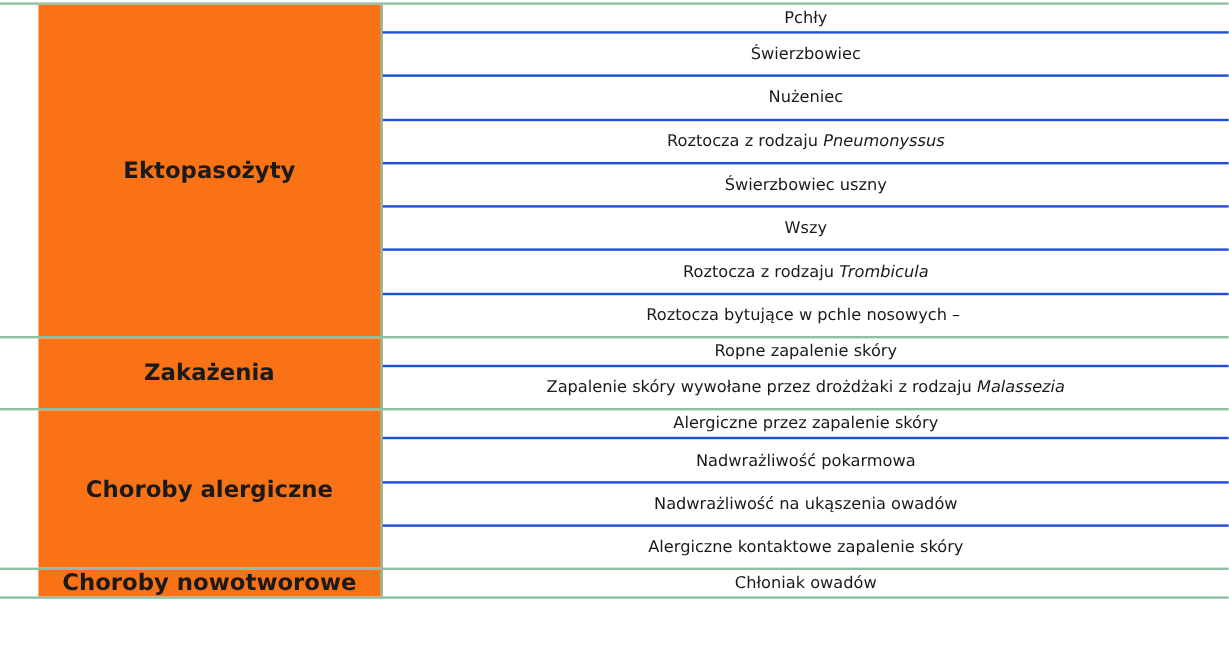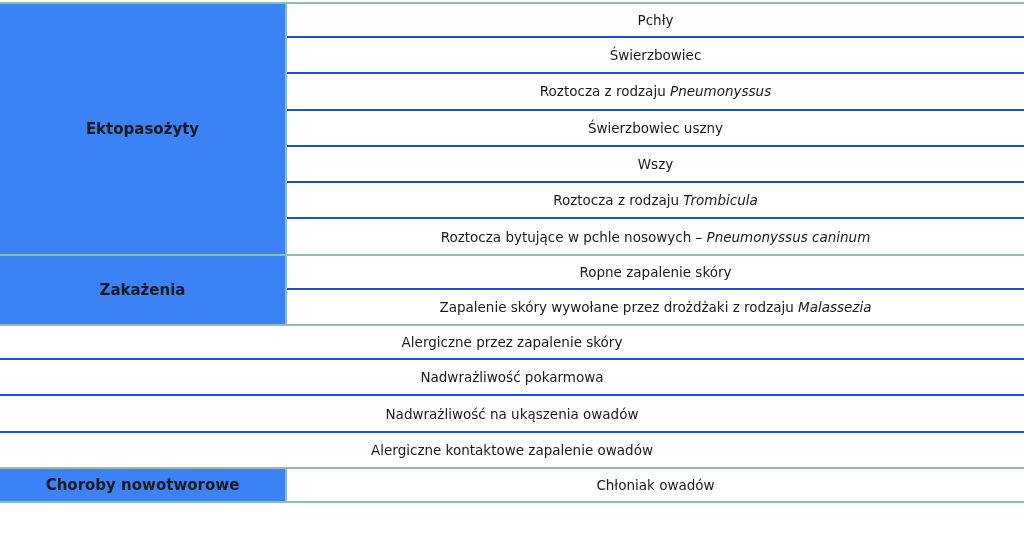--- a/index.html
+++ b/index.html
@@ -1,98 +1,102 @@
 <!DOCTYPE html>
 <html><head>
 <meta charset="utf-8">
 <style>
   html, body { margin: 0; padding: 0; background: #ffffff; }
   body { width: 1024px; height: 549px; overflow: hidden; position: relative;
          font-family: "DejaVu Sans", "Liberation Sans", sans-serif; color: #1a1a1a; }
   .table { position: absolute; left: 0; top: 2px; width: 1024px; }
   .group { display: flex; border-top: 2px solid #8fbfa4; }
   .group:last-child { border-bottom: 2px solid #8fbfa4; justify-content: flex-end; }
-  .cat { width: 285px; flex: 0 0 285px; background: #3b82f6; border-right: 2px solid #8fbfa4;
+  .cat { width: 285px; flex: 0 0 285px; background: #f97316; border-right: 2px solid #8fbfa4;
          display: flex; align-items: center; justify-content: center;
-         font-weight: bold; font-size: 15px; letter-spacing: 0; }
+         font-weight: bold; font-size: 19px; letter-spacing: 0; margin-left: 32px; }
   .items { flex: 1; }
   .item { height: 34.4px; display: flex; align-items: center; justify-content: center;
           font-size: 13.5px; border-top: 2px solid #1d4ed8; box-sizing: border-box; height: 36.3px; }
-  .item:first-child { border-top: none; height: 32px; }
+  .item:first-child { border-top: none; height: 22px; }
   .item i { font-style: italic; }
 </style>
 </head>
 <body>
 
 <div class="table">
 
   <div class="group">
     <div class="cat">Ektopasożyty</div>
     <div class="items">
       <div class="item">
           <span>Pchły</span>
           <i></i>
         </div>
       <div class="item">
           <span>Świerzbowiec</span>
+          <i></i>
+        </div>
+      <div class="item">
+          <span>Nużeniec</span>
           <i></i>
         </div>
       <div class="item">
           <span style="white-space:pre">Roztocza z rodzaju </span>
           <i>Pneumonyssus</i>
         </div>
       <div class="item">
           <span>Świerzbowiec uszny</span>
           <i></i>
         </div>
       <div class="item">
           <span>Wszy</span>
           <i></i>
         </div>
       <div class="item">
           <span style="white-space:pre">Roztocza z rodzaju </span>
           <i>Trombicula</i>
         </div>
       <div class="item">
           <span style="white-space:pre">Roztocza bytujące w pchle nosowych – </span>
-          <i>Pneumonyssus caninum</i>
         </div>
     </div>
   </div>
 
   <div class="group">
     <div class="cat">Zakażenia</div>
     <div class="items">
       <div class="item">
           <span>Ropne zapalenie skóry</span>
           <i></i>
         </div>
       <div class="item">
           <span style="white-space:pre">Zapalenie skóry wywołane przez drożdżaki z rodzaju </span>
           <i>Malassezia</i>
         </div>
     </div>
   </div>
 
   <div class="group">
+    <div class="cat">Choroby alergiczne</div>
     <div class="items">
       <div class="item">
           <span>Alergiczne przez zapalenie skóry</span>
           <i></i>
         </div>
       <div class="item">
           <span>Nadwrażliwość pokarmowa</span>
           <i></i>
         </div>
       <div class="item">
           <span>Nadwrażliwość na ukąszenia owadów</span>
           <i></i>
         </div>
       <div class="item">
-          <span>Alergiczne kontaktowe zapalenie owadów</span>
+          <span>Alergiczne kontaktowe zapalenie skóry</span>
           <i></i>
         </div>
     </div>
   </div>
 
   <div class="group">
     <div class="cat">Choroby nowotworowe</div>
     <div class="items">
       <div class="item">
           <span>Chłoniak owadów</span>

